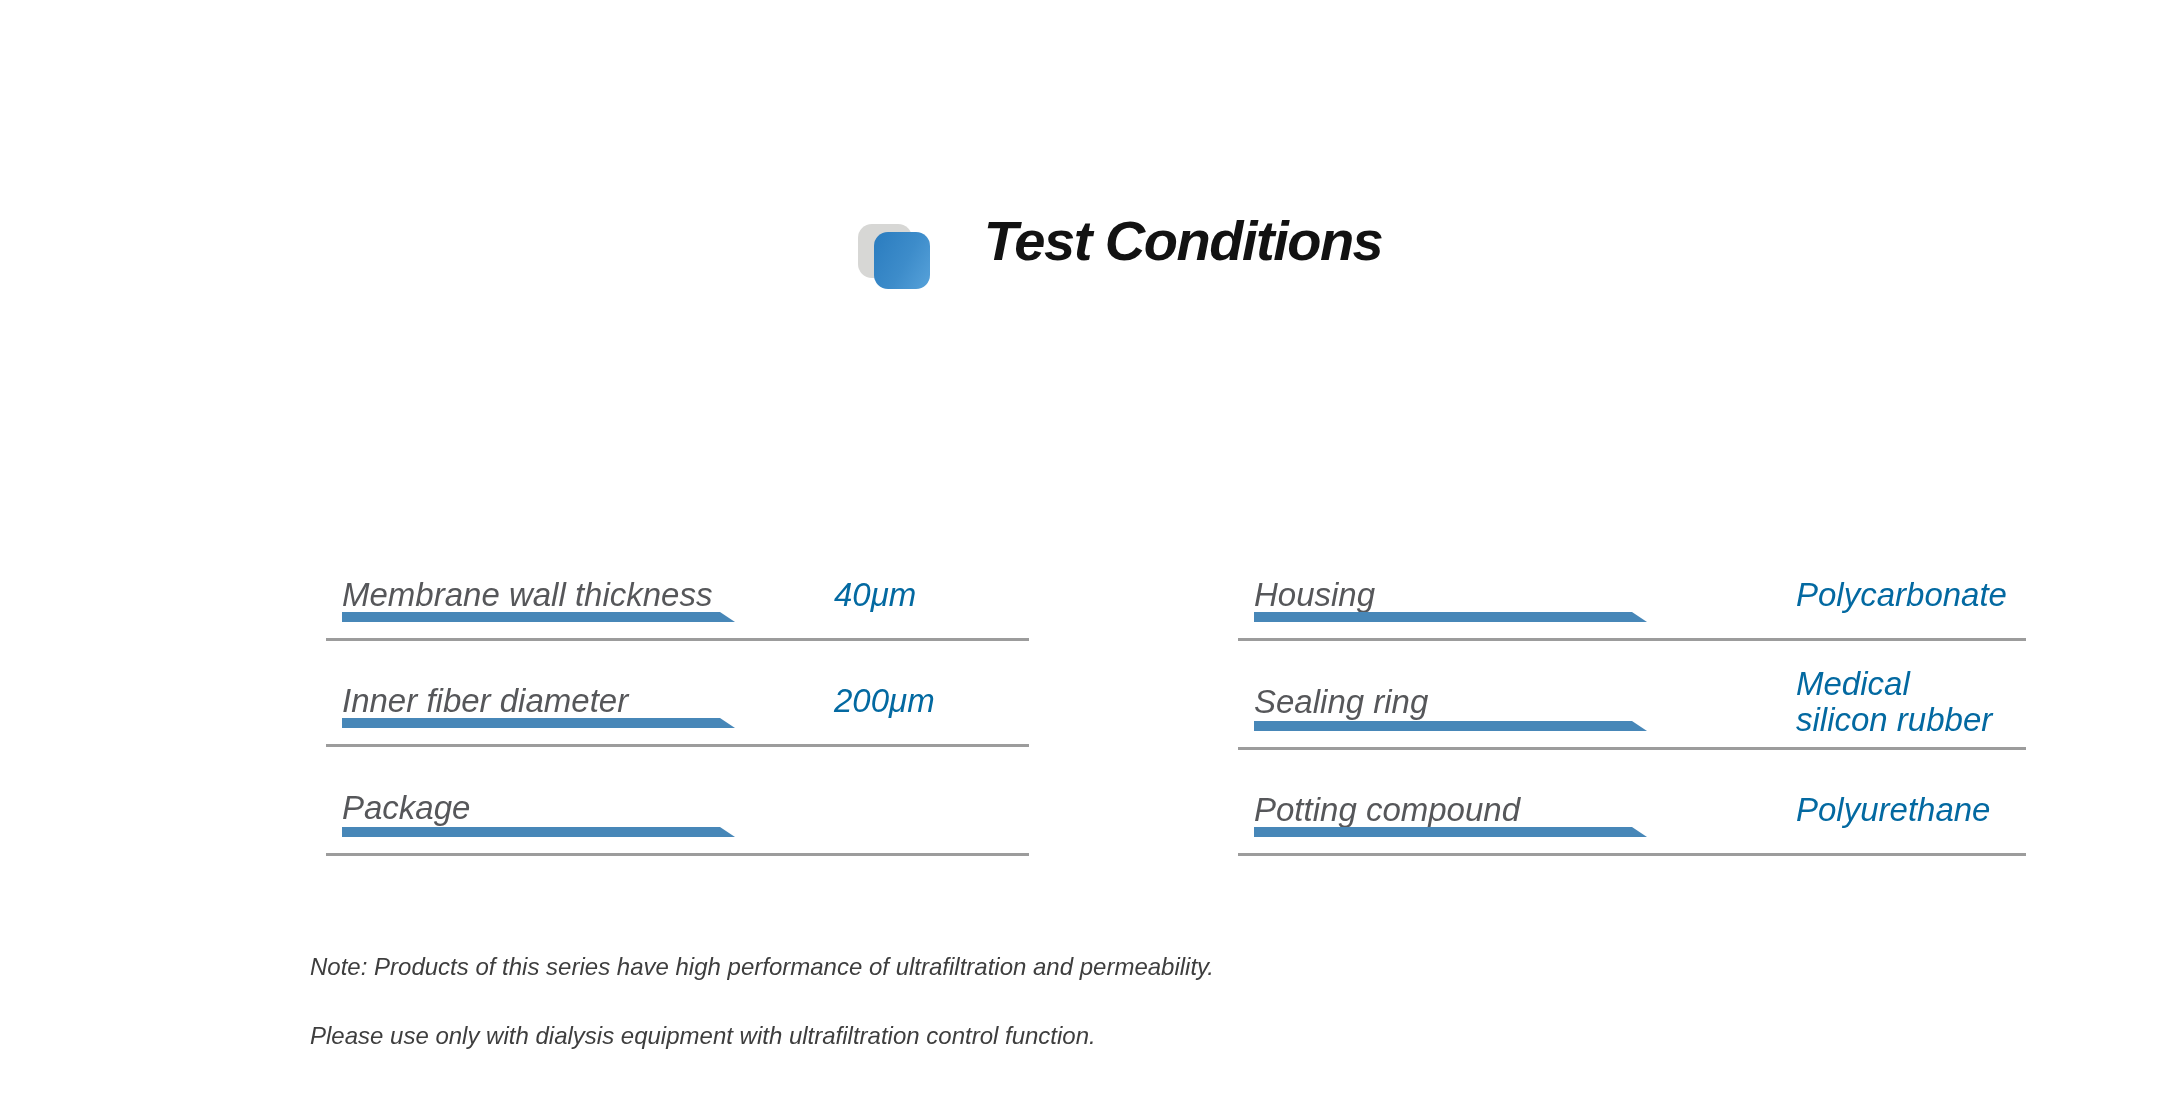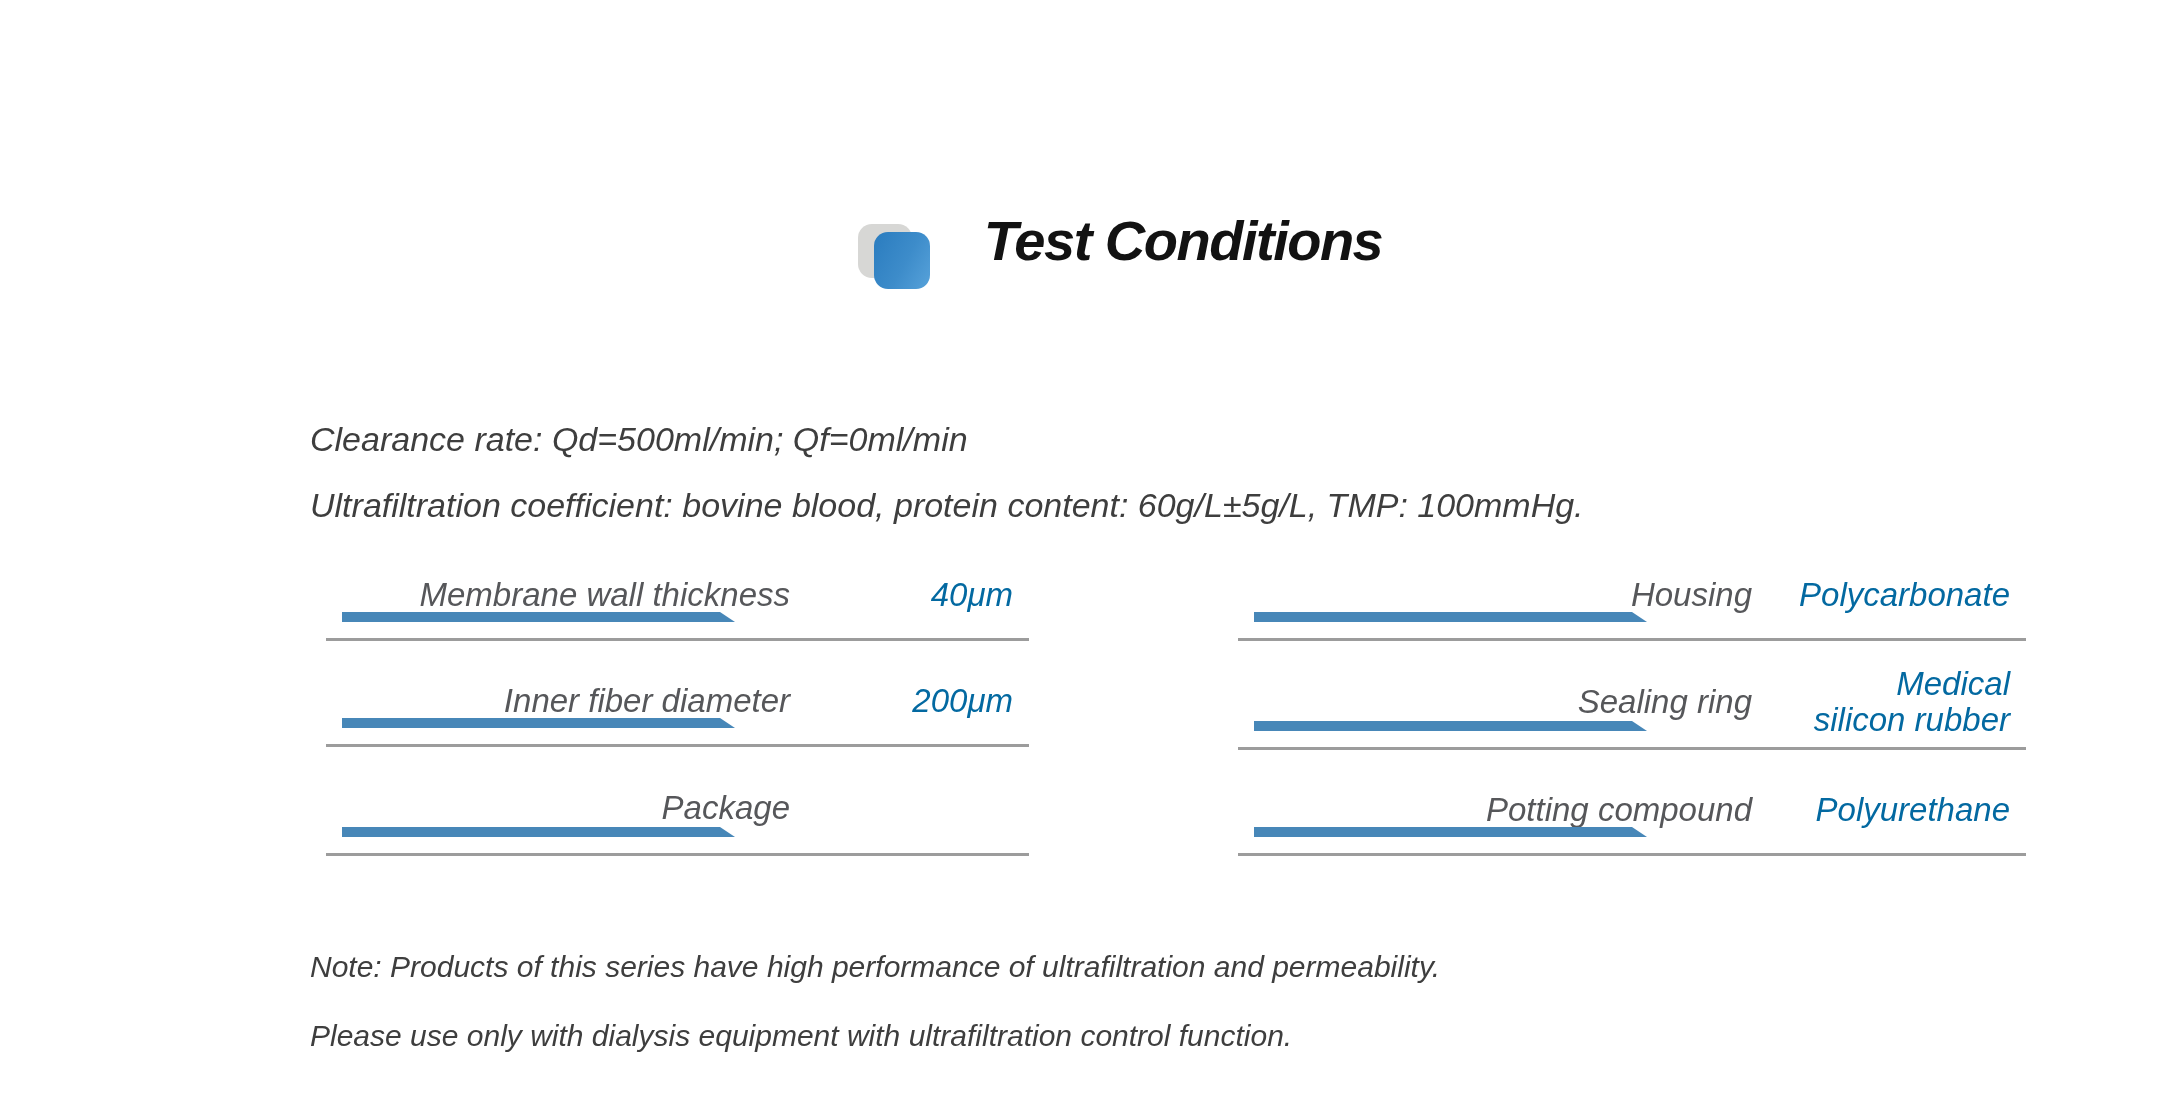--- a/index.html
+++ b/index.html
@@ -41,21 +41,21 @@
   
   .intro {
     position: absolute; left: 230px; top: 334px;
     font-size: 34px; line-height: 50px; color: #3e3e3e;
   }
   .intro div { white-space: nowrap; }
 
   
   .spec-table {
     position: absolute; left: 230px; top: 455px; width: 1700px;
-    display: flex; gap: 145px; text-align: right;
+    display: flex; gap: 145px;
   }
   .spec-half { width: 735px; flex: 0 0 auto; }
   .spec-half.right { width: 820px; }
   .spec-row {
     position: relative;
     display: flex; align-items: center;
     height: 90px;
     border-bottom: 3px solid #9c9c9c;
   }
   .spec-row.tall { height: 93px; }
@@ -73,41 +73,37 @@
   .accent-bar {
     position: absolute; left: 0; bottom: 0;
     width: 393px; height: 10px;
     background: #4787b8;
     clip-path: polygon(0 0, calc(100% - 15px) 0, 100% 100%, 0 100%);
   }
 
   
   .note {
     position: absolute; left: 230px; top: 860px;
-    font-size: 30px; line-height: 53px; color: #3e3e3e;
+    font-size: 24px; line-height: 53px; color: #3e3e3e;
   }
   .note div { white-space: nowrap; }
 </style>
 </head>
 <body>
 
 <div class="canvas">
 
   <div class="header">
     <span class="icon-wrap">
       <span class="icon-back"></span>
       <span class="icon-front"></span>
     </span>
     <span class="page-title">Test Conditions</span>
   </div>
 
-  <div class="intro">
-    <div>Clearance rate: Qd=500ml/min; Qf=0ml/min</div>
-    <div>Ultrafiltration coefficient: bovine blood, protein content: 60g/L±5g/L, TMP: 100mmHg.</div>
-  </div>
 
   <div class="spec-table">
 
     <div class="spec-half left">
       <div class="spec-row">
         <span class="spec-label">Membrane wall thickness</span>
         <span class="spec-value">40μm</span>
         <span class="accent-bar"></span>
       </div>
       <div class="spec-row">

